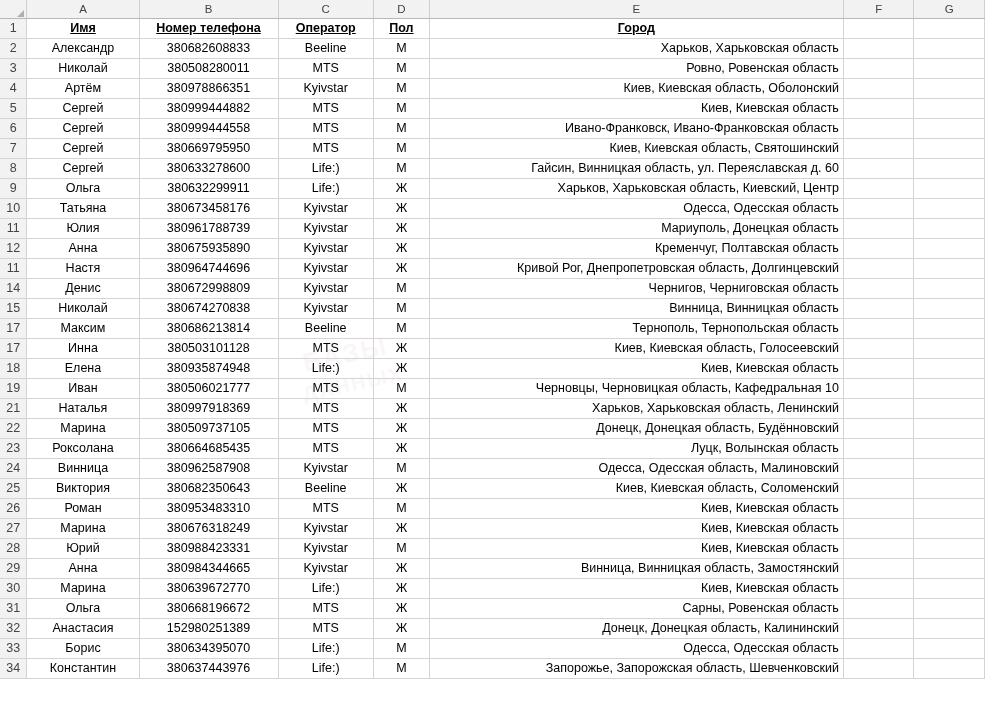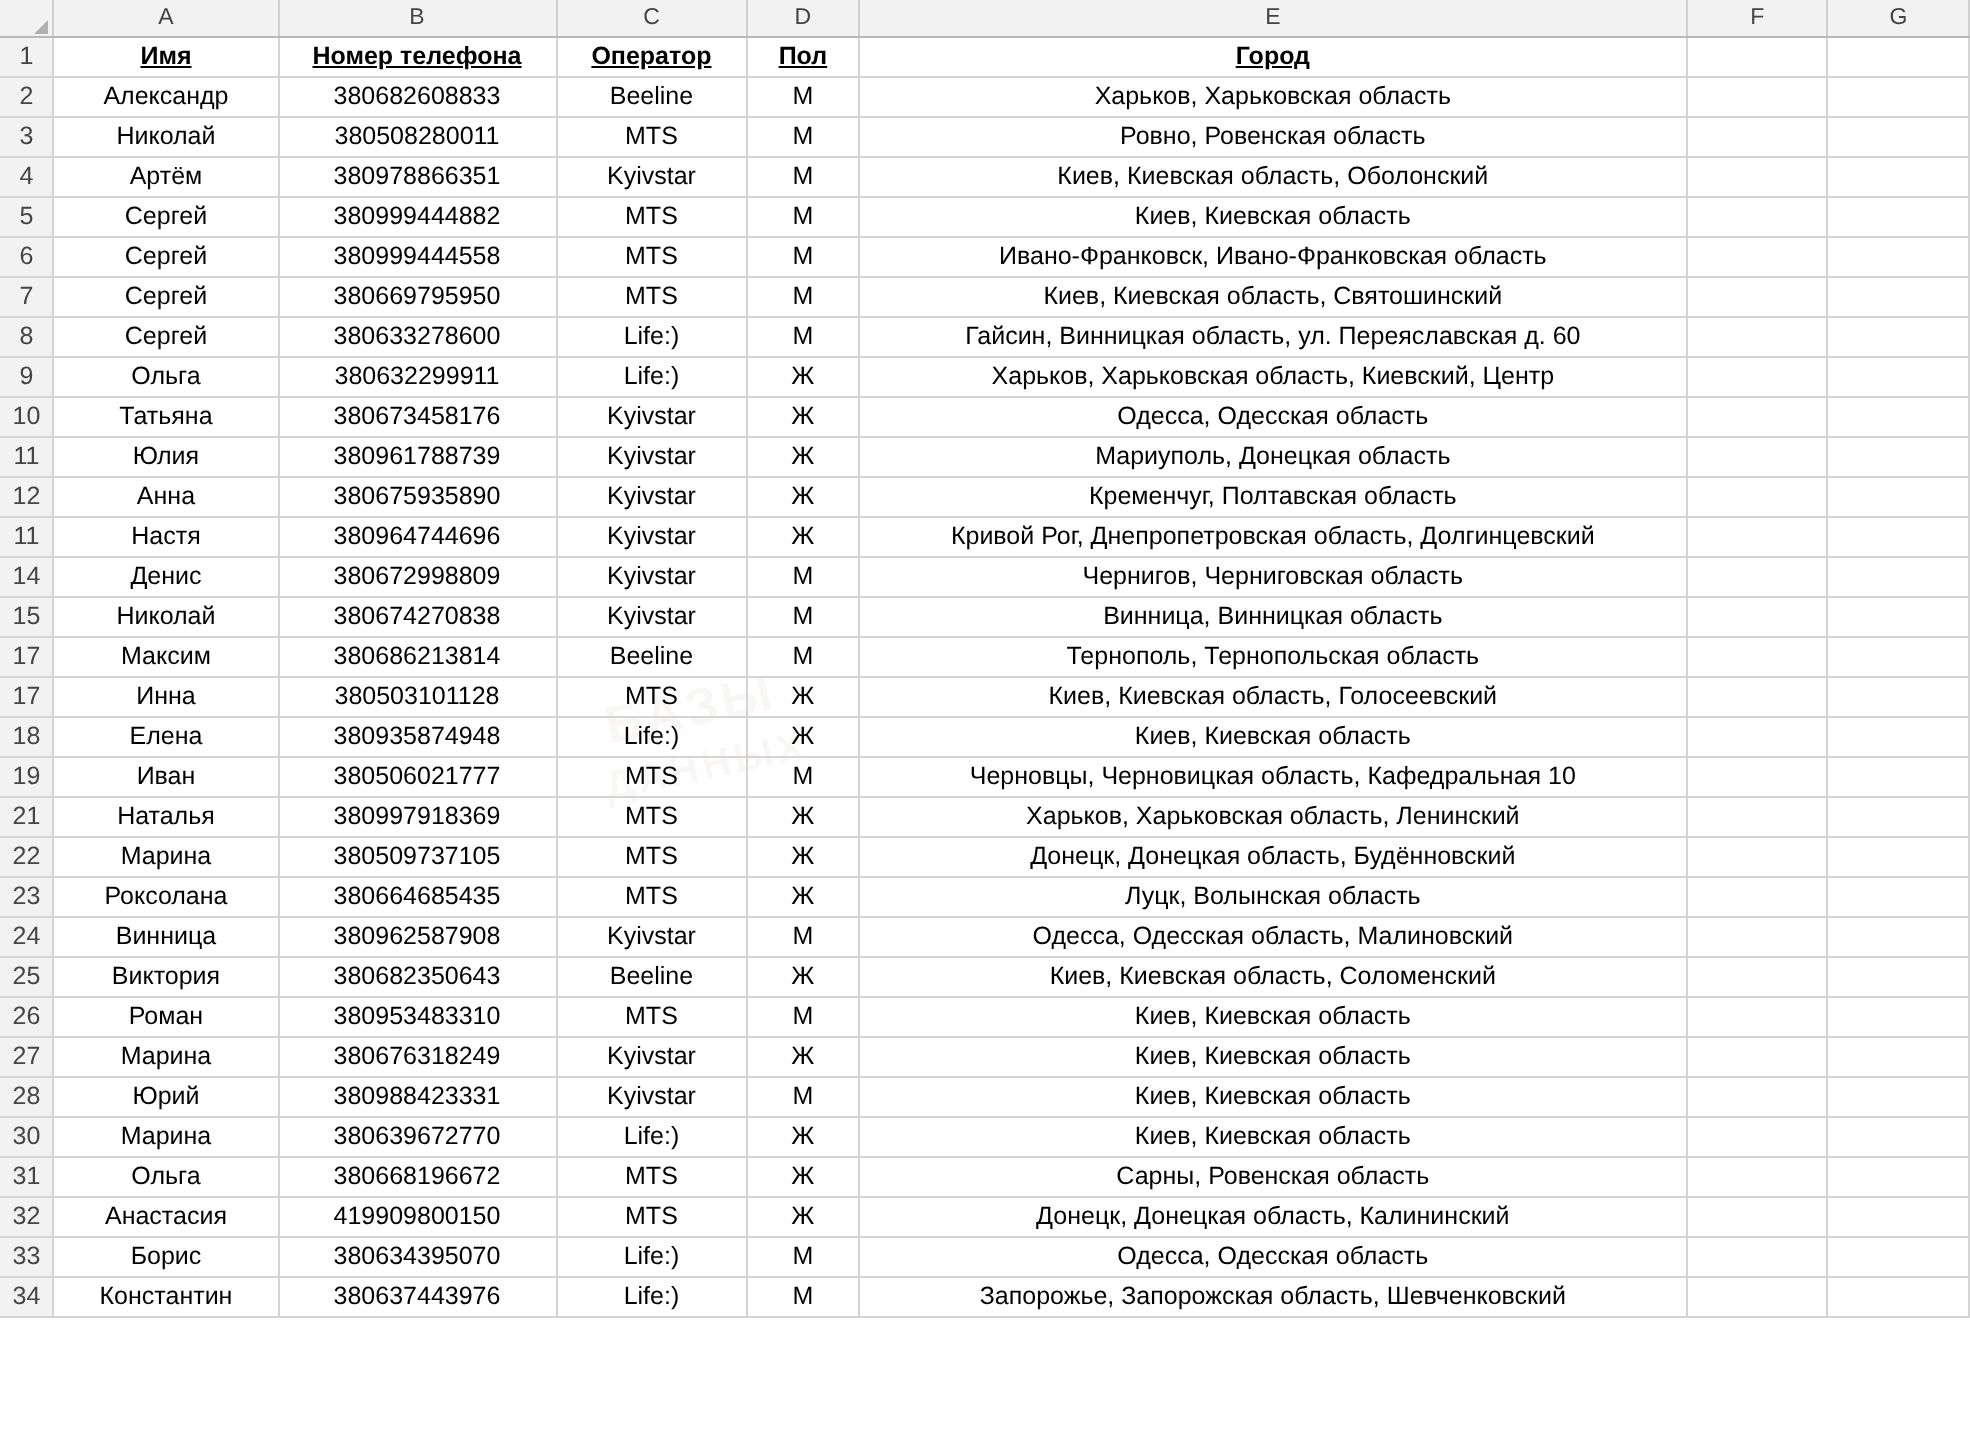--- a/index.html
+++ b/index.html
@@ -73,21 +73,21 @@
   col.c-row { width: 26px; }
   col.c-a { width: 108px; }
   col.c-b { width: 134px; }
   col.c-c { width: 92px; }
   col.c-d { width: 54px; }
   col.c-e { width: 399px; }
   col.c-f { width: 68px; }
   col.c-g { width: 68px; }
 
   .cell-center { text-align: center; }
-  .cell-left { text-align: center; }
+  .cell-left { text-align: right; }
 
   
   tr.datahead td {
     text-align: center;
     font-weight: bold;
     text-decoration: underline;
     font-size: 12.5px;
   }
   tr.datahead td.rowhead {
     font-weight: normal;
@@ -419,20 +419,30 @@
             <td class="rowhead">28</td>
             <td class="cell-center">Юрий</td>
             <td class="cell-center">380988423331</td>
             <td class="cell-center">Kyivstar</td>
             <td class="cell-center">М</td>
             <td class="cell-left">Киев, Киевская область</td>
             <td></td>
             <td></td>
           </tr>
           <tr>
+            <td class="rowhead">29</td>
+            <td class="cell-center">Анна</td>
+            <td class="cell-center">380984344665</td>
+            <td class="cell-center">Kyivstar</td>
+            <td class="cell-center">Ж</td>
+            <td class="cell-left">Винница, Винницкая область, Замостянский</td>
+            <td></td>
+            <td></td>
+          </tr>
+          <tr>
             <td class="rowhead">30</td>
             <td class="cell-center">Марина</td>
             <td class="cell-center">380639672770</td>
             <td class="cell-center">Life:)</td>
             <td class="cell-center">Ж</td>
             <td class="cell-left">Киев, Киевская область</td>
             <td></td>
             <td></td>
           </tr>
           <tr>
@@ -441,21 +451,21 @@
             <td class="cell-center">380668196672</td>
             <td class="cell-center">MTS</td>
             <td class="cell-center">Ж</td>
             <td class="cell-left">Сарны, Ровенская область</td>
             <td></td>
             <td></td>
           </tr>
           <tr>
             <td class="rowhead">32</td>
             <td class="cell-center">Анастасия</td>
-            <td class="cell-center">419909800150</td>
+            <td class="cell-center">152980251389</td>
             <td class="cell-center">MTS</td>
             <td class="cell-center">Ж</td>
             <td class="cell-left">Донецк, Донецкая область, Калининский</td>
             <td></td>
             <td></td>
           </tr>
           <tr>
             <td class="rowhead">33</td>
             <td class="cell-center">Борис</td>
             <td class="cell-center">380634395070</td>

